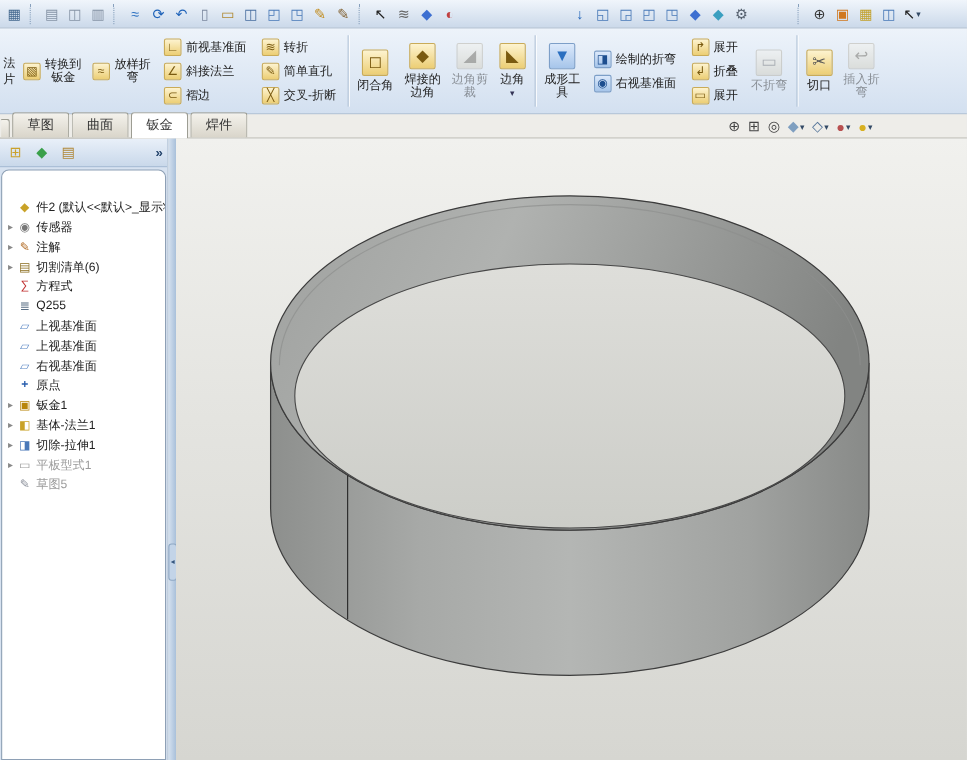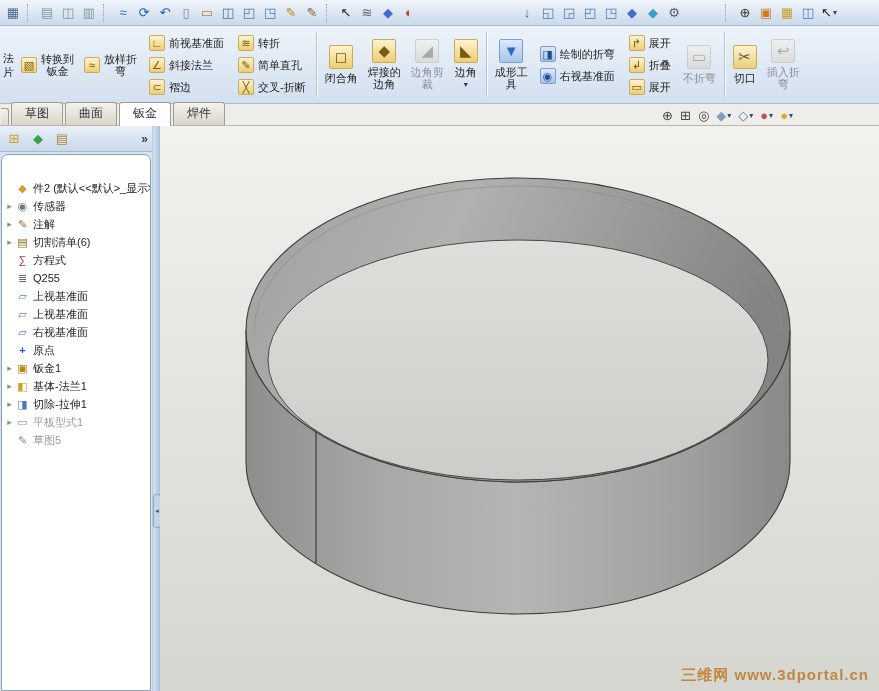--- a/index.html
+++ b/index.html
@@ -436,16 +436,15 @@
         <path d="M86,204 L86,336 A272,152 0 0 0 630,336 L630,204 A272,152 0 0 1 86,204 Z" fill="url(#gWall)" stroke="#3c3c3c" stroke-width="1.1"></path>
 
         <ellipse cx="358" cy="204" rx="272" ry="152" fill="url(#gInner)" stroke="#3c3c3c" stroke-width="1.1"></ellipse>
 
         <path d="M94,206 A264,146 0 0 1 622,206" fill="none" stroke="#8d8f8d" stroke-width="1" opacity="0.7"></path>
 
         <ellipse cx="358" cy="234" rx="250" ry="120" fill="url(#gHole)" stroke="#474747" stroke-width="1"></ellipse>
 
         <line x1="156" y1="306" x2="156" y2="437" stroke="#2f2f2f" stroke-width="1.1"></line>
       </svg>
-      <div class="watermark">三维网 www.3dportal.cn</div>
     </div>
   </div>
 </div>
 
 </body></html>

